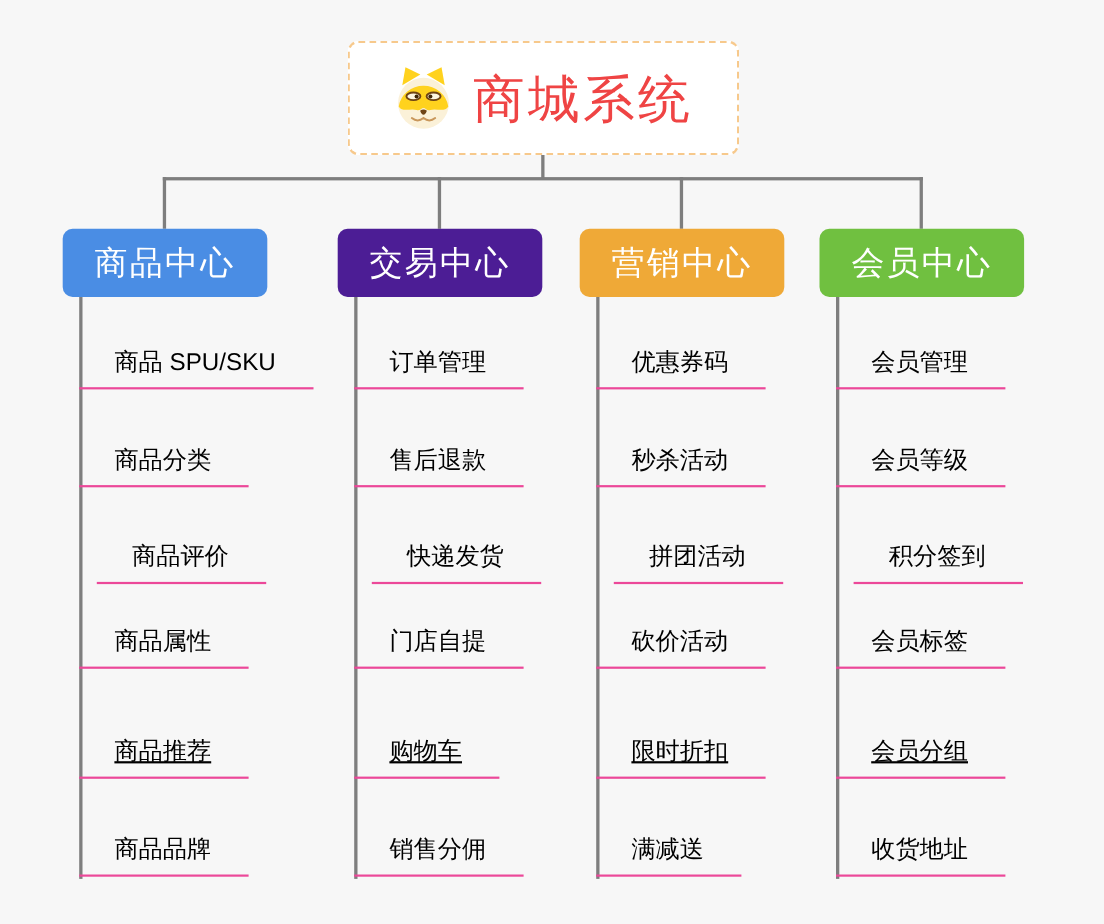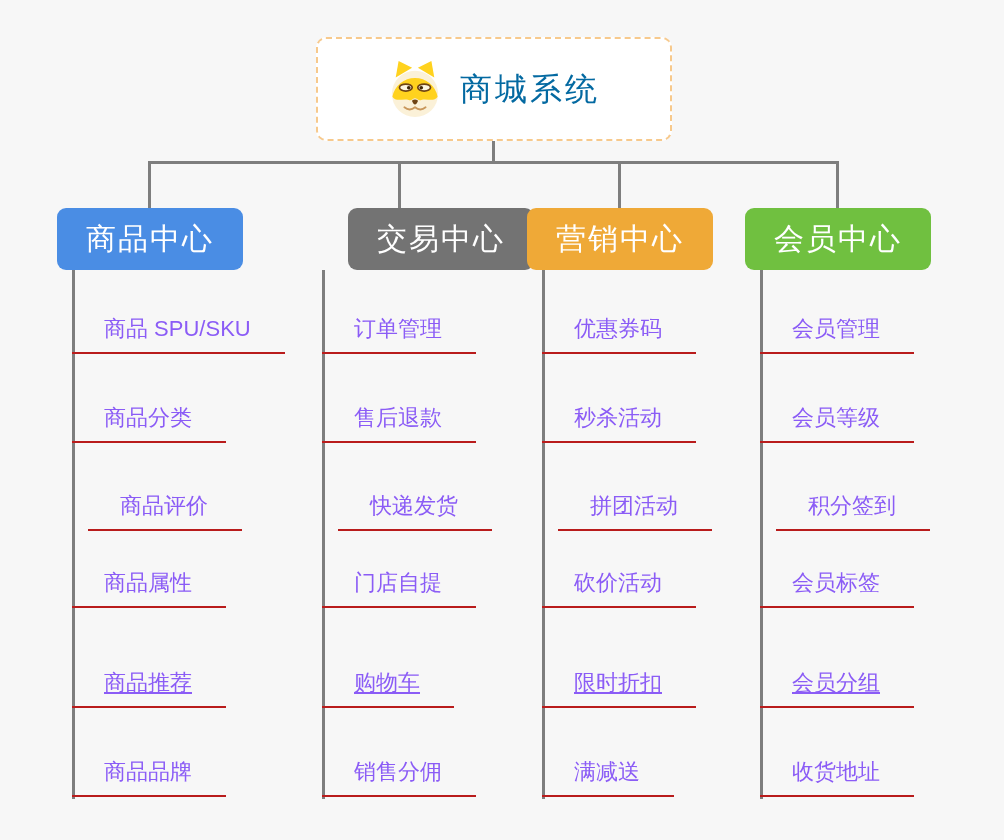--- a/index.html
+++ b/index.html
@@ -19,40 +19,40 @@
   .drop-0{left:148px;} .drop-1{left:398px;} .drop-2{left:618px;} .drop-3{left:836px;}
 
   
   .root-node{
     position:absolute;left:316px;top:37px;width:356px;height:104px;
     box-sizing:border-box;background:#ffffff;
     border:2px dashed #f7c98c;border-radius:10px;
     display:flex;align-items:center;justify-content:center;gap:18px;
   }
   .root-title{
-    font-size:32px;letter-spacing:3px;color:#0369a1;line-height:1;
+    font-size:47px;letter-spacing:3px;color:#ef4444;line-height:1;
     white-space:nowrap;
   }
   .doge{width:54px;height:58px;display:block;}
 
   
   .branch{position:absolute;top:208px;width:250px;height:600px;}
   .branch-0{left:57px;text-align:center;} .branch-1{left:307px;} .branch-2{left:527px;text-align:center;} .branch-3{left:745px;}
   .branch-head{
     position:absolute;left:0;top:0;width:186px;height:62px;
     border-radius:9px;color:#ffffff;font-size:30px;letter-spacing:2px;
     display:flex;align-items:center;justify-content:center;
     white-space:nowrap;cursor:default;
   }
   .trunk{position:absolute;left:15px;top:62px;width:3px;height:529px;background:#7e7e7e;}
   .leaf{
     position:absolute;left:15px;
-    font-size:22px;color:#8b5cf6;line-height:30px;
+    font-size:22px;color:#000000;line-height:30px;
     padding:0 34px 8px 32px;
-    border-bottom:2px solid #b91c1c;
+    border-bottom:2px solid #ec4899;
     white-space:nowrap;
   }
   .leaf-0{top:106px;} .leaf-1{top:195px;} .leaf-2{top:283px;margin-left:16px;}
   .leaf-3{top:360px;} .leaf-4{top:460px;text-decoration:underline;} .leaf-5{top:549px;}
 </style>
 </head>
 <body>
 
 <div class="canvas">
 
@@ -86,21 +86,21 @@
     <div class="trunk"></div>
     <div class="leaf leaf-0">商品 SPU/SKU</div>
     <div class="leaf leaf-1">商品分类</div>
     <div class="leaf leaf-2">商品评价</div>
     <div class="leaf leaf-3">商品属性</div>
     <div class="leaf leaf-4">商品推荐</div>
     <div class="leaf leaf-5">商品品牌</div>
   </div>
 
   <div class="branch branch-1">
-    <div class="branch-head" style="background: #737373; margin-left: 41px;">交易中心</div>
+    <div class="branch-head" style="background: #4c1d95;">交易中心</div>
     <div class="trunk"></div>
     <div class="leaf leaf-0">订单管理</div>
     <div class="leaf leaf-1">售后退款</div>
     <div class="leaf leaf-2">快递发货</div>
     <div class="leaf leaf-3">门店自提</div>
     <div class="leaf leaf-4">购物车</div>
     <div class="leaf leaf-5">销售分佣</div>
   </div>
 
   <div class="branch branch-2">

